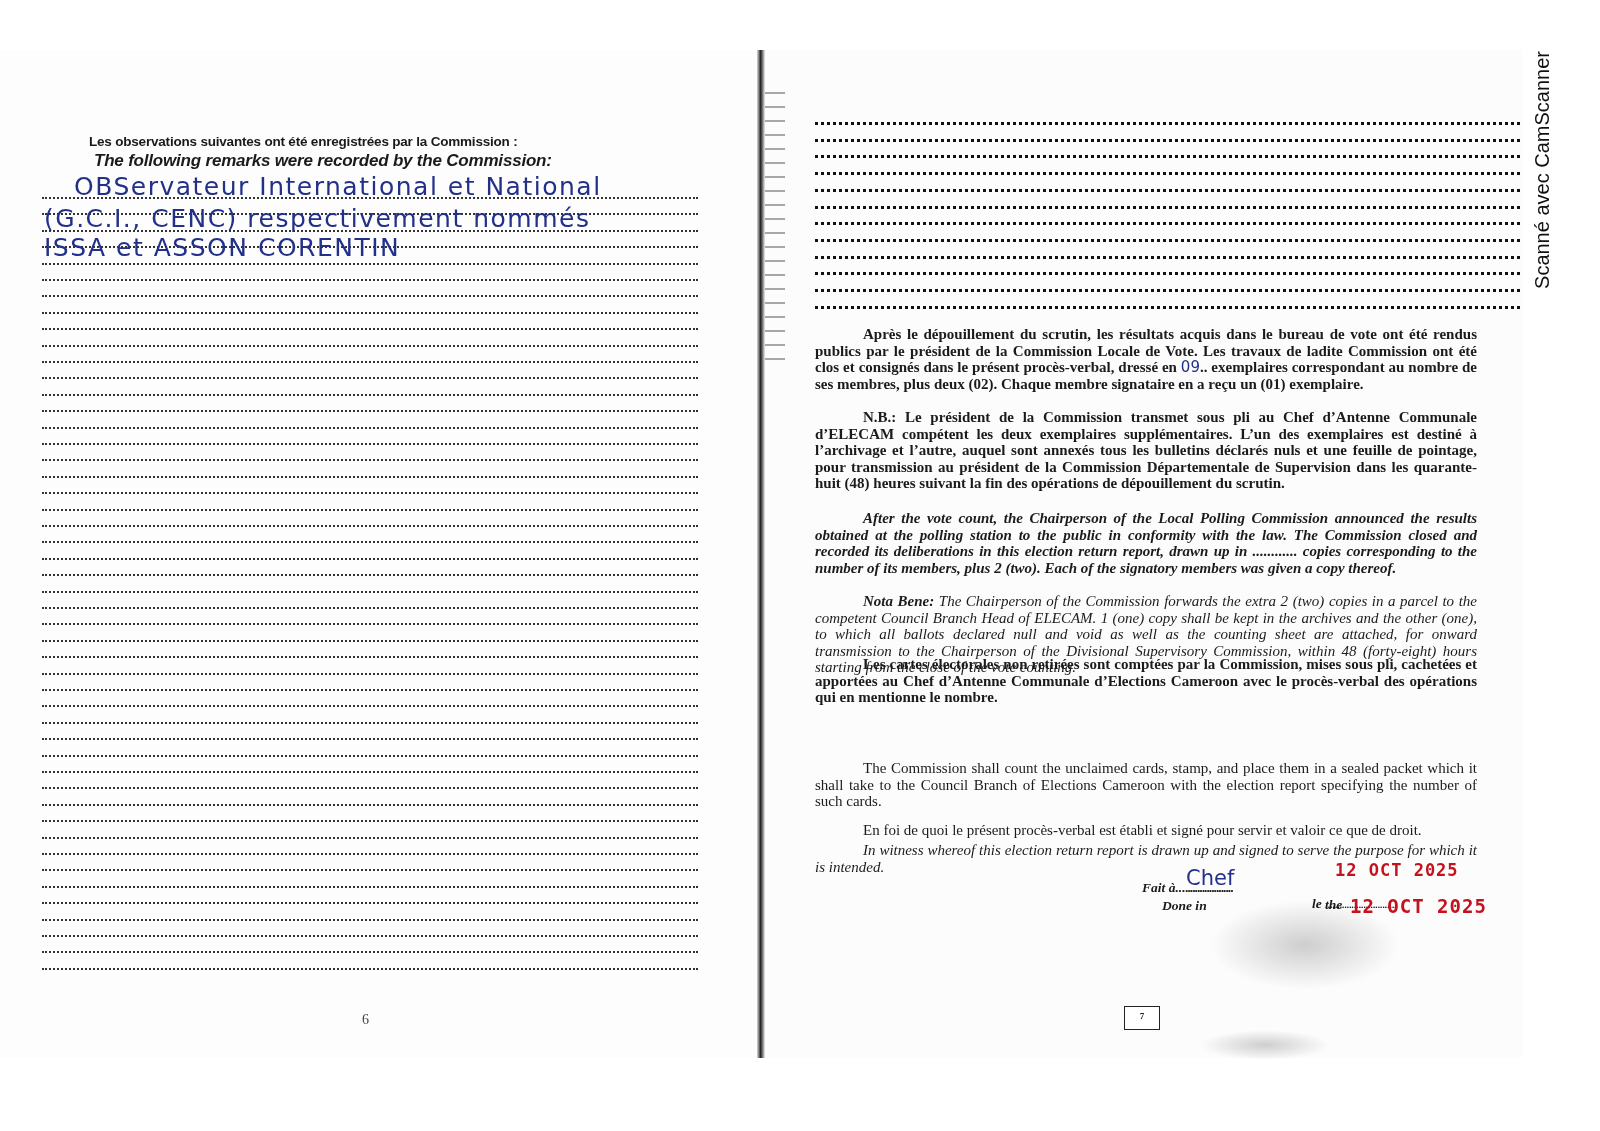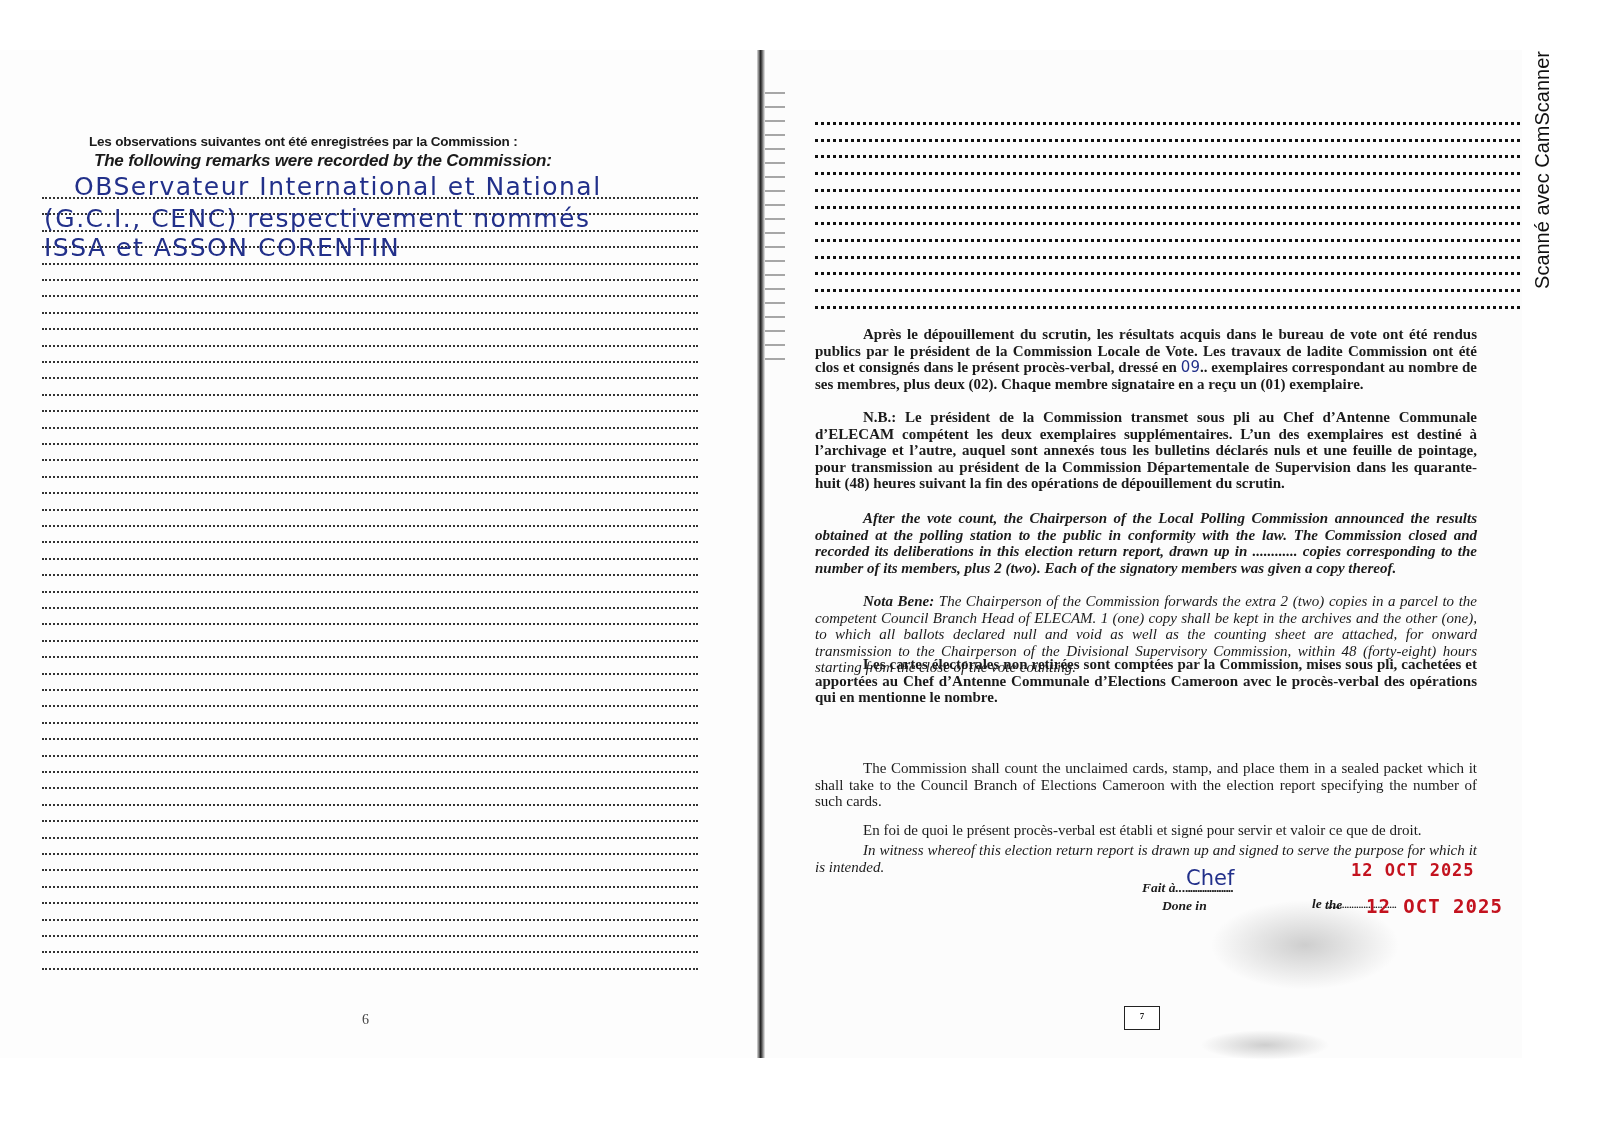--- a/index.html
+++ b/index.html
@@ -22,21 +22,21 @@
 
   .hand { position:absolute; font-family:"DejaVu Sans", sans-serif; color:#22308a; font-size:25px; letter-spacing:1.5px; white-space:nowrap; }
 
   .para { position:absolute; left:815px; width:662px; font-size:15px; line-height:16.6px; text-align:justify;
           font-family:"Liberation Serif", serif; font-weight:bold; color:#1b1b1b; }
   .para.it { font-style:italic; }
   .para .indent { display:inline-block; width:48px; }
   .hw-num { color:#22308a; font-family:"DejaVu Sans", sans-serif; font-weight:normal; }
 
   .sig { position:absolute; font-family:"Liberation Serif", serif; font-style:italic; font-weight:bold; font-size:13.5px; }
-  .stamp { position:absolute; color:#c3121e; font-family:"DejaVu Sans Mono", monospace; font-weight:bold; letter-spacing:1px;margin-left:16px; }
+  .stamp { position:absolute; color:#c3121e; font-family:"DejaVu Sans Mono", monospace; font-weight:bold; letter-spacing:1px; }
   .place-hw { position:absolute; color:#22308a; font-family:"DejaVu Sans", sans-serif; font-size:21px; }
 
   .pagenum { position:absolute; border:1.5px solid #222; font-size:9px; font-weight:bold; text-align:center; background:#fff; }
   .pagecorner { position:absolute; font-size:14px; color:#444; }
 
   .watermark { position:absolute; left:1522px; top:20px; width:40px; height:300px; }
   .watermark span { position:absolute; left:50%; top:50%; transform:translate(-50%,-50%) rotate(-90deg); white-space:nowrap;
                     font-family:"Liberation Sans", sans-serif; font-size:20px; color:#111; }
   .smudge { position:absolute; border-radius:50%; background:radial-gradient(ellipse, rgba(120,120,120,.35), rgba(120,120,120,0) 70%); }
 </style>

